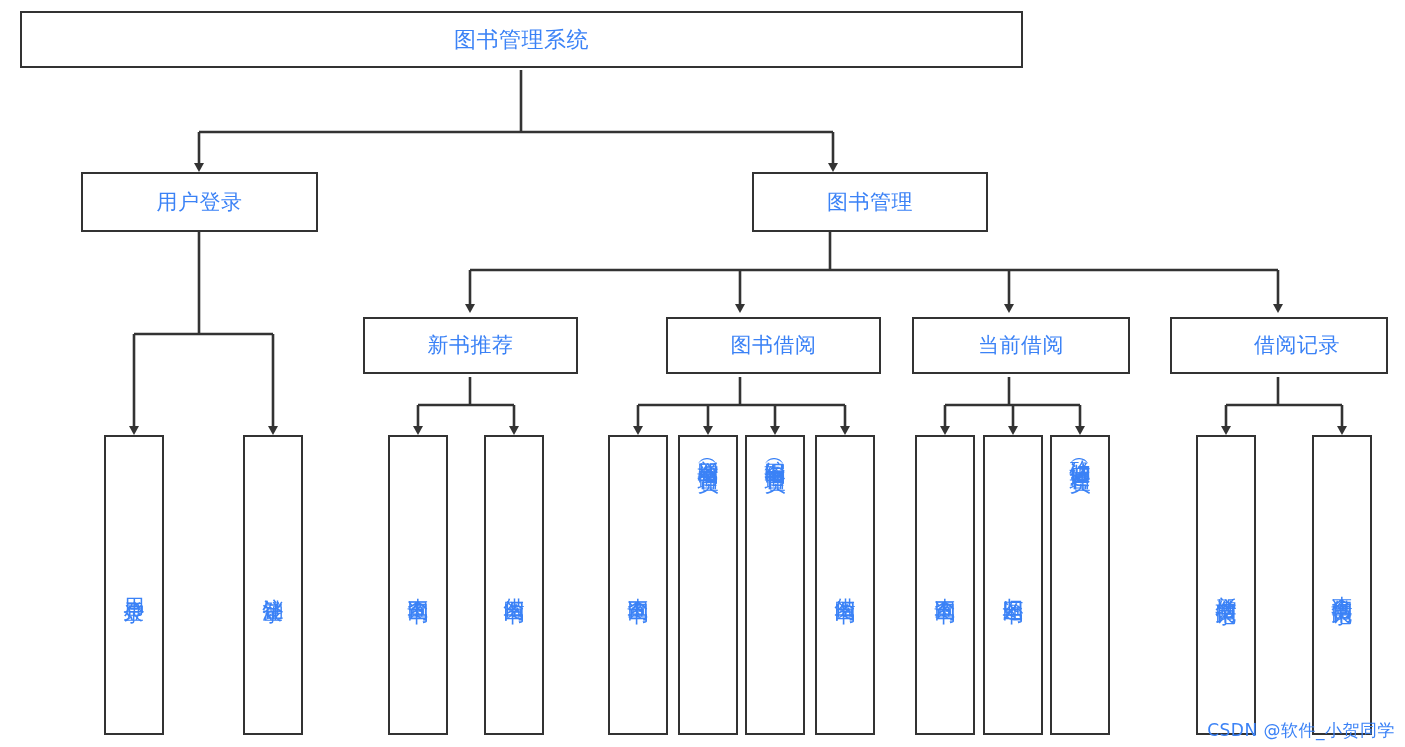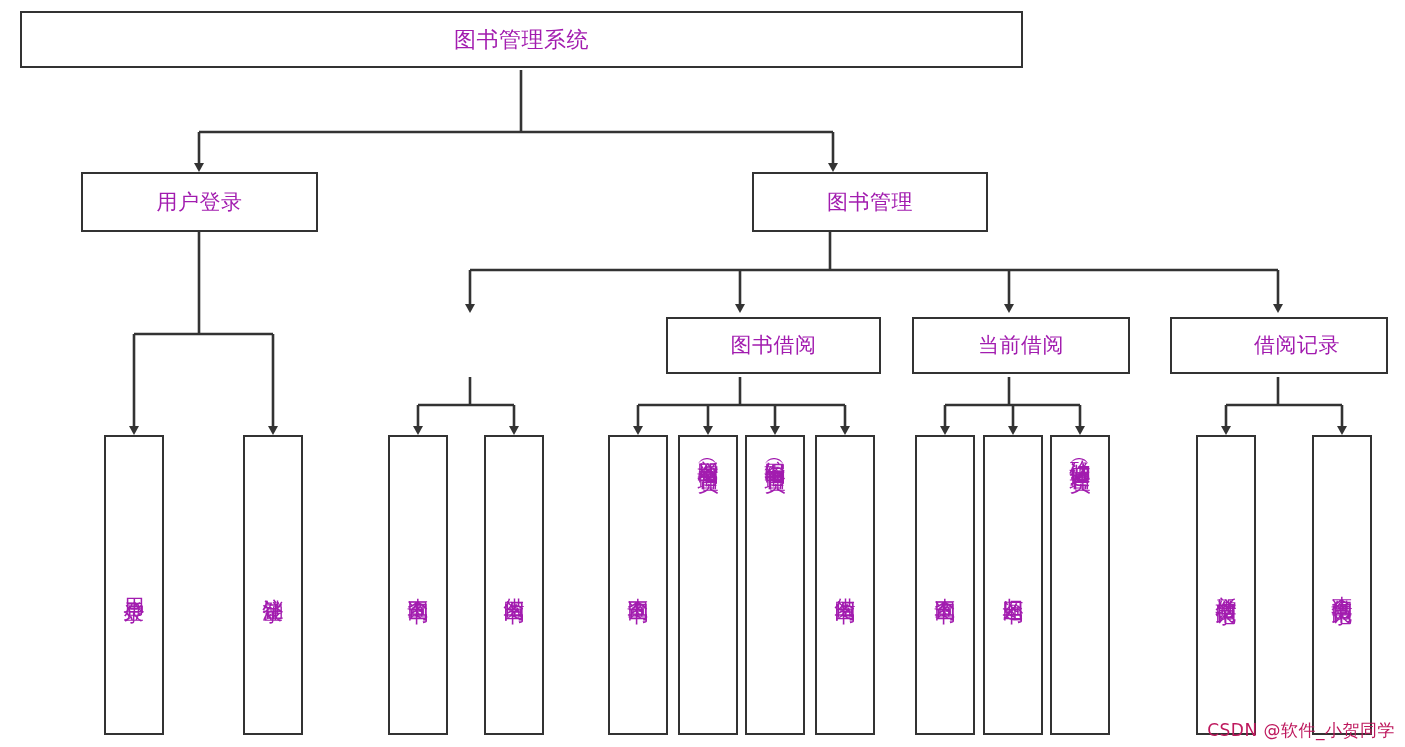--- a/index.html
+++ b/index.html
@@ -22,21 +22,21 @@
     color:#3b3b3b;
     display:flex;
     align-items:center;
     justify-content:center;
     text-align:center;
   }
   .node .lbl{
     display:block;
     line-height:1.18;
     letter-spacing:0.5px;
-    color:#a21caf;
+    color:#3b82f6;
     text-align:center;
   }
   
   .node.h .lbl{font-size:21px;}
   .node.root .lbl{font-size:22px;}
 
   
   .node.v{
     align-items:flex-start;
     justify-content:center;
@@ -50,21 +50,21 @@
     letter-spacing:2px;
     white-space:nowrap;
   }
   .node.v.mid{align-items:center;padding-top:0;}
 
   #watermark{
     position:absolute;
     right:10px;
     bottom:5px;
     font-size:17px;
-    color:#be185d;
+    color:#3b82f6;
     letter-spacing:0.5px;
     white-space:nowrap;
     font-family:"DejaVu Sans","Liberation Sans",sans-serif;
   }
 </style>
 </head>
 <body>
 
 <div id="diagram">
 
@@ -123,20 +123,23 @@
     <span class="lbl">图书管理系统</span>
   </div>
 
   <div class="node h" style="left:81px;top:172px;width:237px;height:60px;">
     <span class="lbl">用户登录</span>
   </div>
   <div class="node h" style="left:712px;top:172px;width:236px;height:60px;margin-left:40px;">
     <span class="lbl">图书管理</span>
   </div>
 
+  <div class="node h" style="left:363px;top:317px;width:215px;height:57px;">
+    <span class="lbl">新书推荐</span>
+  </div>
   <div class="node h" style="left:633px;top:317px;width:215px;height:57px;margin-left:33px;">
     <span class="lbl">图书借阅</span>
   </div>
   <div class="node h" style="left:900px;top:317px;width:218px;height:57px;margin-left:12px;">
     <span class="lbl">当前借阅</span>
   </div>
   <div class="node h" style="left:1170px;top:317px;width:218px;height:57px;padding-left:36px;">
     <span class="lbl">借阅记录</span>
   </div>
 

